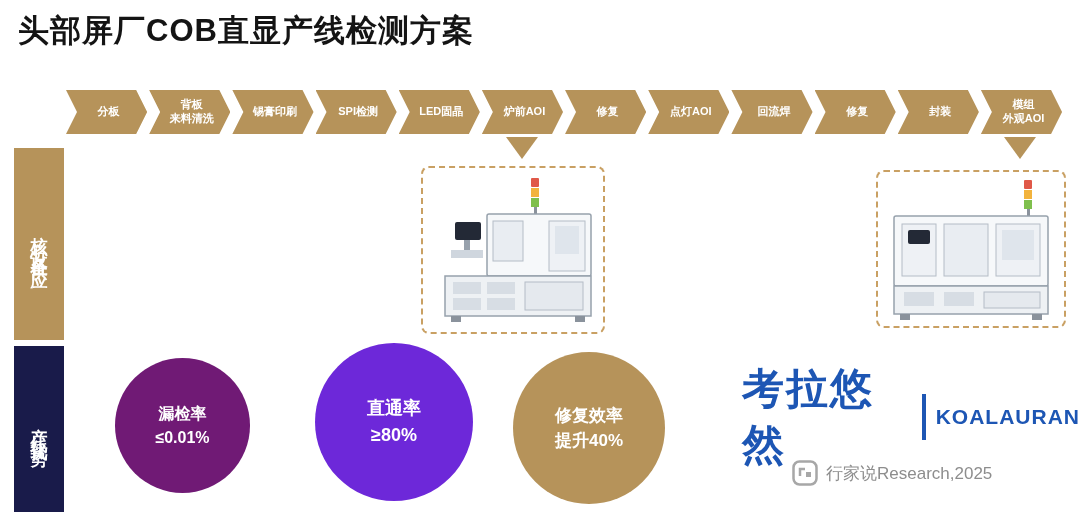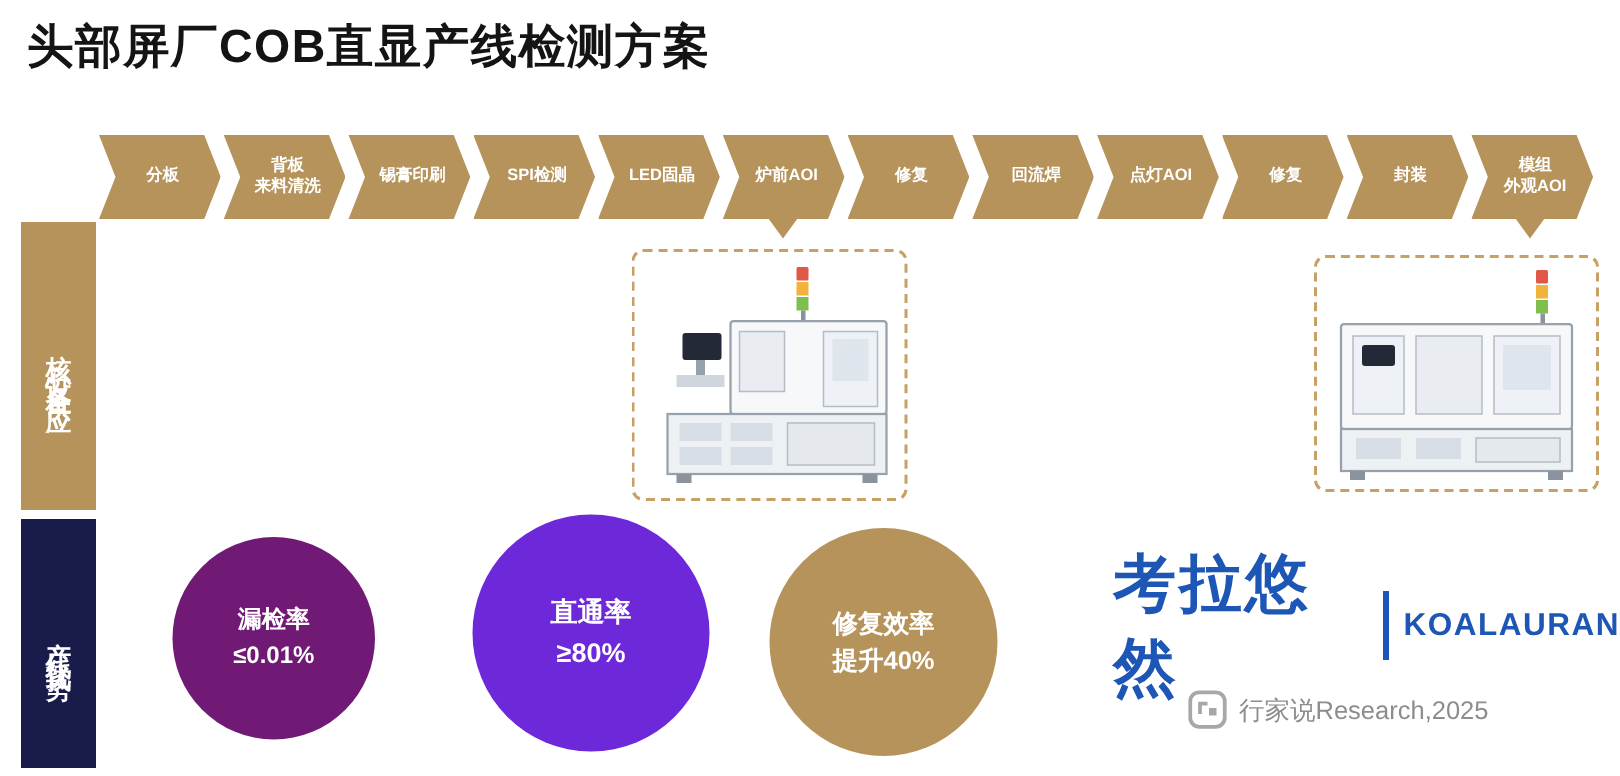--- a/index.html
+++ b/index.html
@@ -2,21 +2,21 @@
 <html><head>
 <meta charset="utf-8">
 <style>
   * { margin:0; padding:0; box-sizing:border-box; }
   body { font-family:"Liberation Sans", sans-serif; background:#ffffff; }
   .canvas { position:relative; width:1080px; height:517px; background:#ffffff; overflow:hidden; }
 
   .title { position:absolute; left:18px; top:10px; font-size:31px; font-weight:800; color:#141414; letter-spacing:1px; }
 
   
-  .flow { position:absolute; left:66px; top:90px; width:998px; height:56px; display:flex; }
+  .flow { position:absolute; left:66px; top:90px; width:998px; height:44px; display:flex; }
   .step {
     flex:1 1 0; margin-right:2px; background:#b6935a; color:#ffffff;
     display:flex; align-items:center; justify-content:center; text-align:center;
     font-size:11px; font-weight:bold; line-height:1.25; white-space:pre-line;
     clip-path: polygon(0 0, calc(100% - 11px) 0, 100% 50%, calc(100% - 11px) 100%, 0 100%, 11px 50%);
     padding:0 8px 0 12px;
   }
 
   .pointer { position:absolute; width:0; height:0;
     border-left:16px solid transparent; border-right:16px solid transparent;
@@ -69,22 +69,22 @@
 
   <div class="flow">
     <div class="step">分板</div>
     <div class="step">背板
 来料清洗</div>
     <div class="step">锡膏印刷</div>
     <div class="step">SPI检测</div>
     <div class="step">LED固晶</div>
     <div class="step">炉前AOI</div>
     <div class="step">修复</div>
+    <div class="step">点灯AOI</div>
     <div class="step">回流焊</div>
-    <div class="step">点灯AOI</div>
     <div class="step">修复</div>
     <div class="step">封装</div>
     <div class="step">模组
 外观AOI</div>
   </div>
 
   <div class="pointer pointer-1"></div>
   <div class="pointer pointer-2"></div>
 
   <div class="side-label gold-bar">

